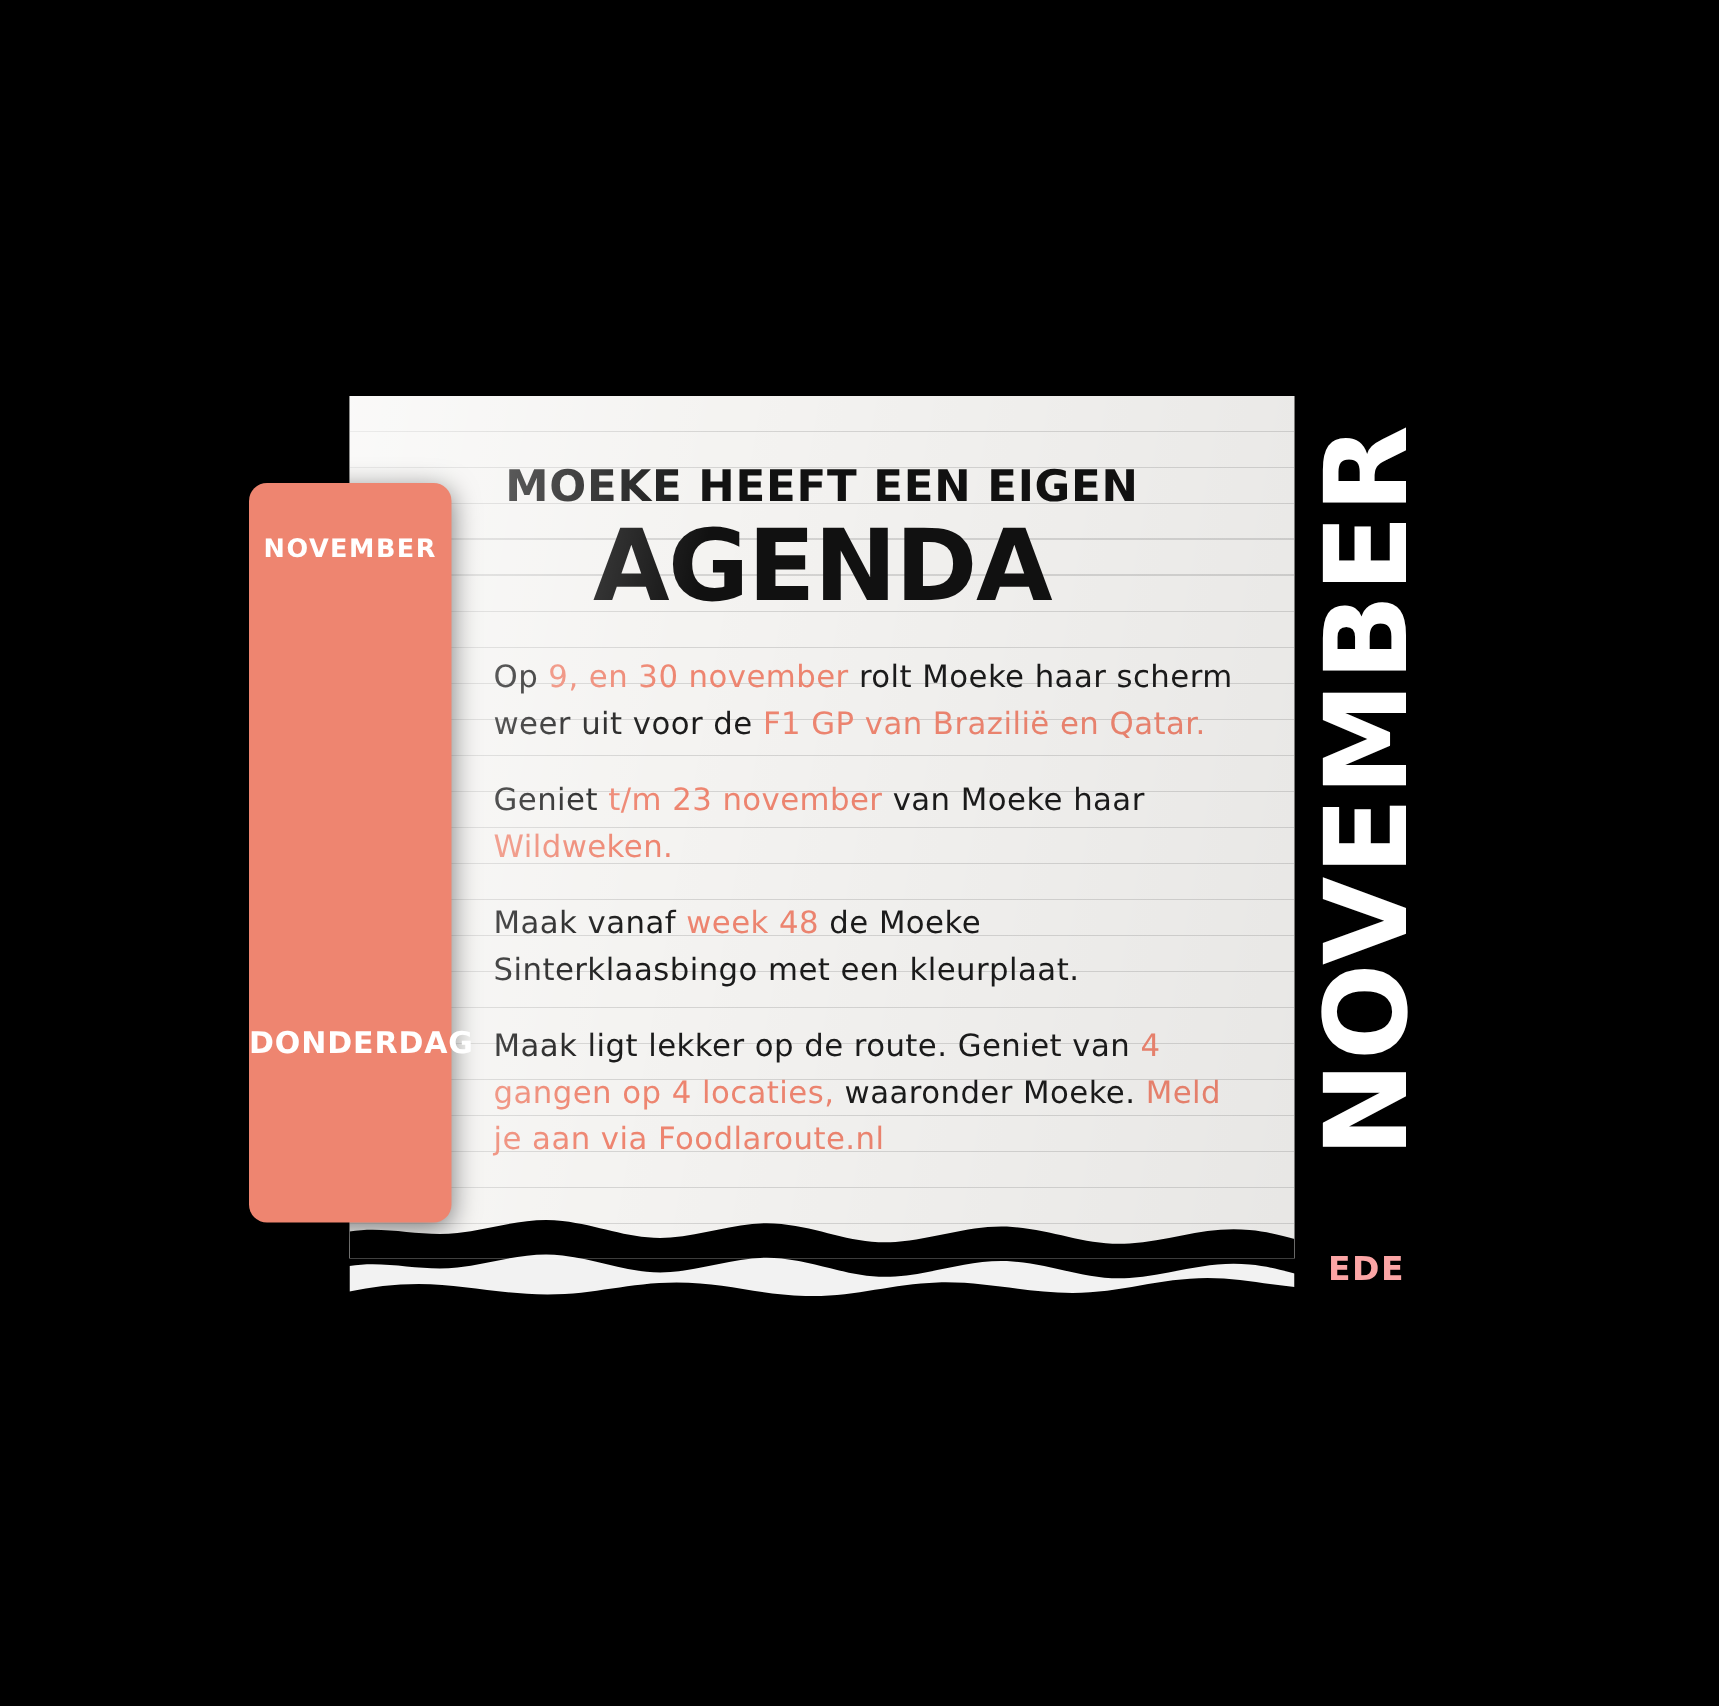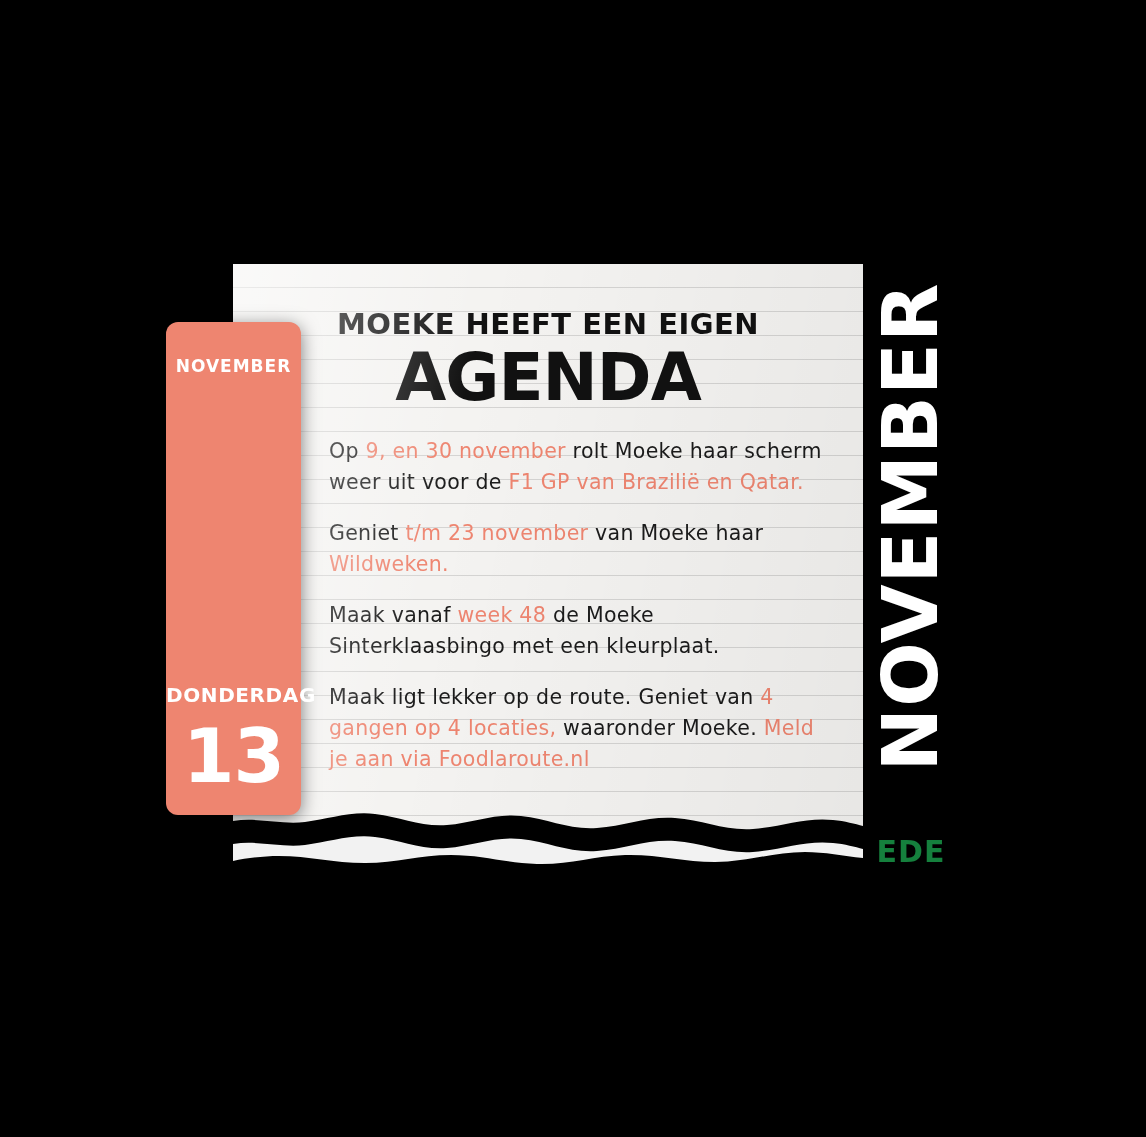--- a/index.html
+++ b/index.html
@@ -182,24 +182,24 @@
     line-height: 1;
   }
 
   
   #city {
     position: absolute;
     left: 861px;
     top: 834px;
     width: 100px;
     text-align: center;
-    color: #15803d;
-    font-family: "DejaVu Sans", sans-serif;
-    font-weight: 700;
-    font-size: 30px;
+    color: #fca5a5;
+    font-family: "DejaVu Sans", sans-serif;
+    font-weight: 700;
+    font-size: 22px;
     letter-spacing: 1px;
   }
 </style>
 </head>
 <body>
 
 <div id="poster">
 
   <div id="note">
     <div id="note-lines"></div>
@@ -223,21 +223,20 @@
     </svg>
   </div>
 
   <svg id="tear-shadow" viewBox="0 0 630 56" preserveAspectRatio="none">
     <path fill="#ffffff" opacity="0.95" d="M0,26 C25,22 48,30 72,27 C96,24 118,16 142,19 C168,22 188,32 214,30 C240,28 262,18 288,21 C316,24 336,35 364,33 C392,31 414,21 442,23 C470,25 492,36 520,34 C548,32 572,22 600,25 C612,26 622,29 630,31 L630,40 C610,38 592,34 572,34 C540,34 514,44 482,44 C450,44 424,36 392,37 C360,38 336,47 304,46 C272,45 250,37 218,37 C186,37 164,45 132,45 C100,45 76,38 46,38 C30,38 14,40 0,43 Z"></path>
   </svg>
 
   <div id="date-tab">
     <div id="tab-month">NOVEMBER</div>
     <div id="tab-weekday">DONDERDAG</div>
-    <div id="tab-day">13</div>
   </div>
 
   <div id="vertical-month">
     <div id="vertical-month-text">NOVEMBER</div>
   </div>
 
   <div id="city">EDE</div>
 
 </div>
 

